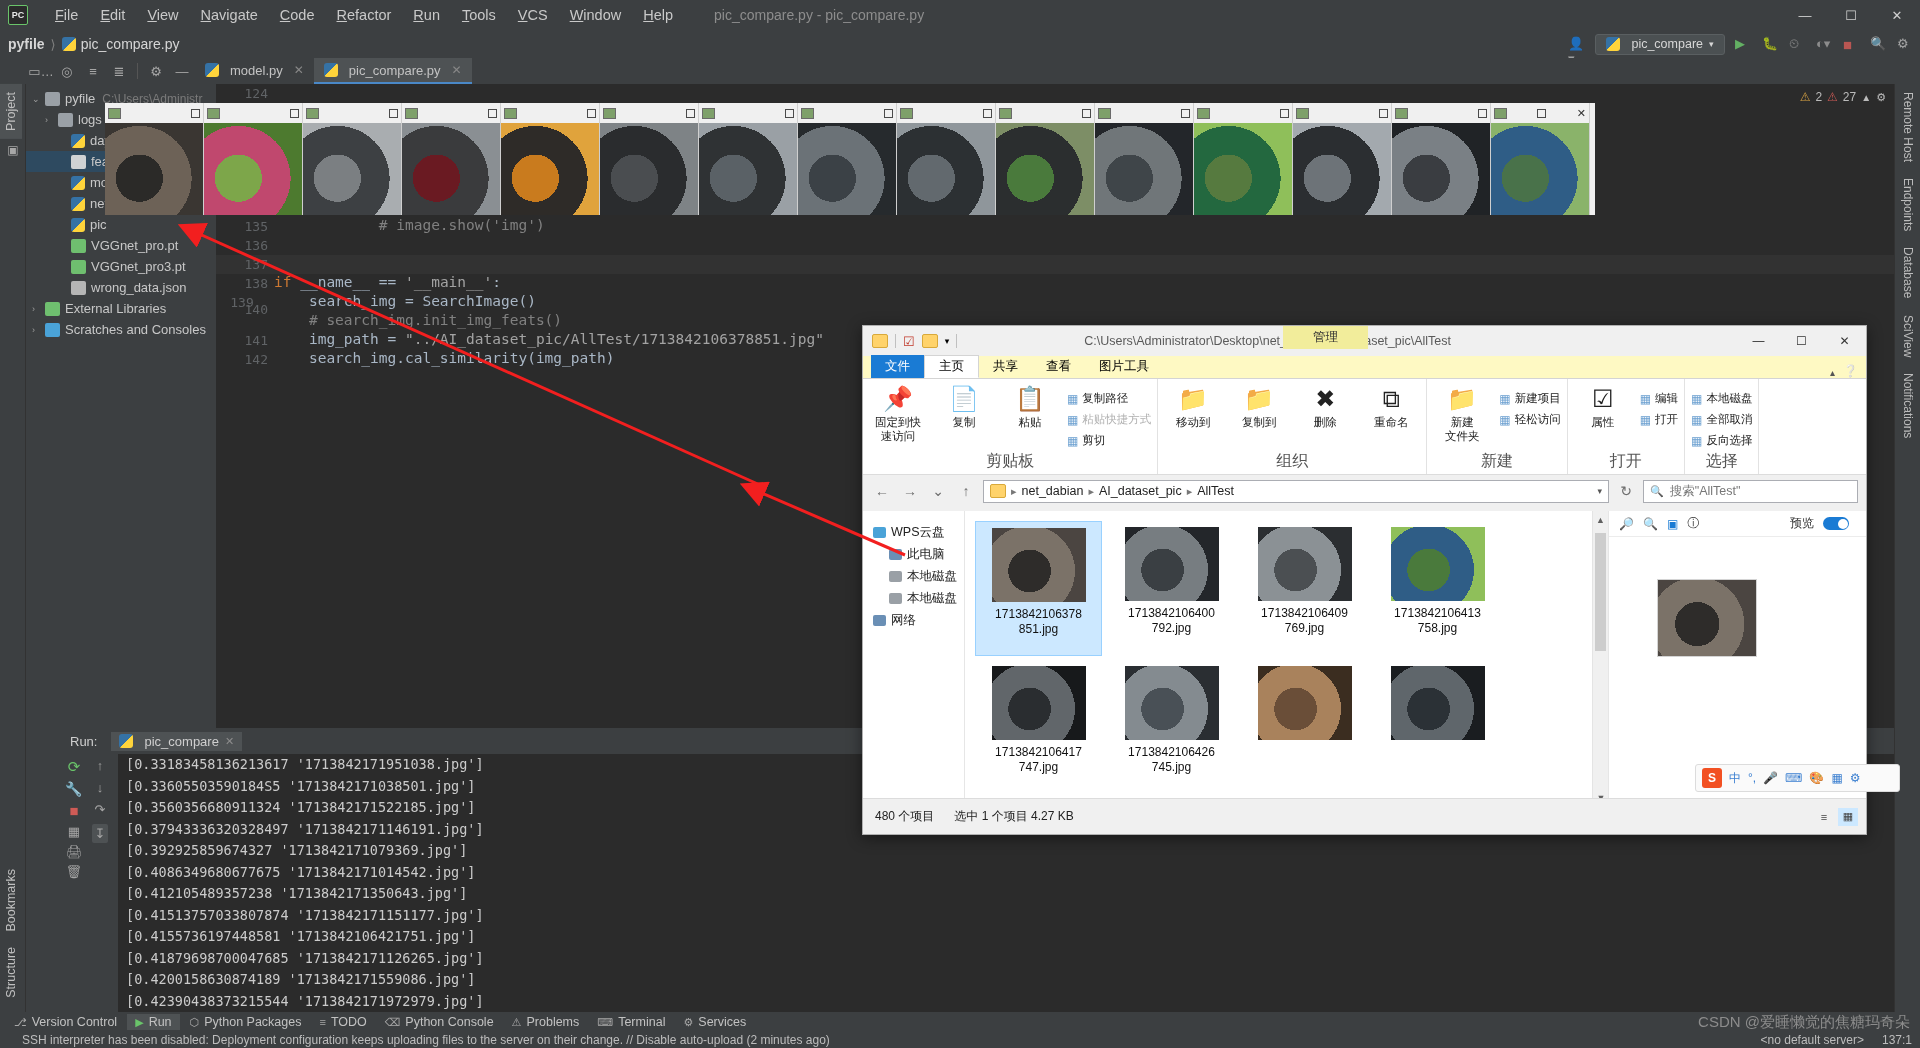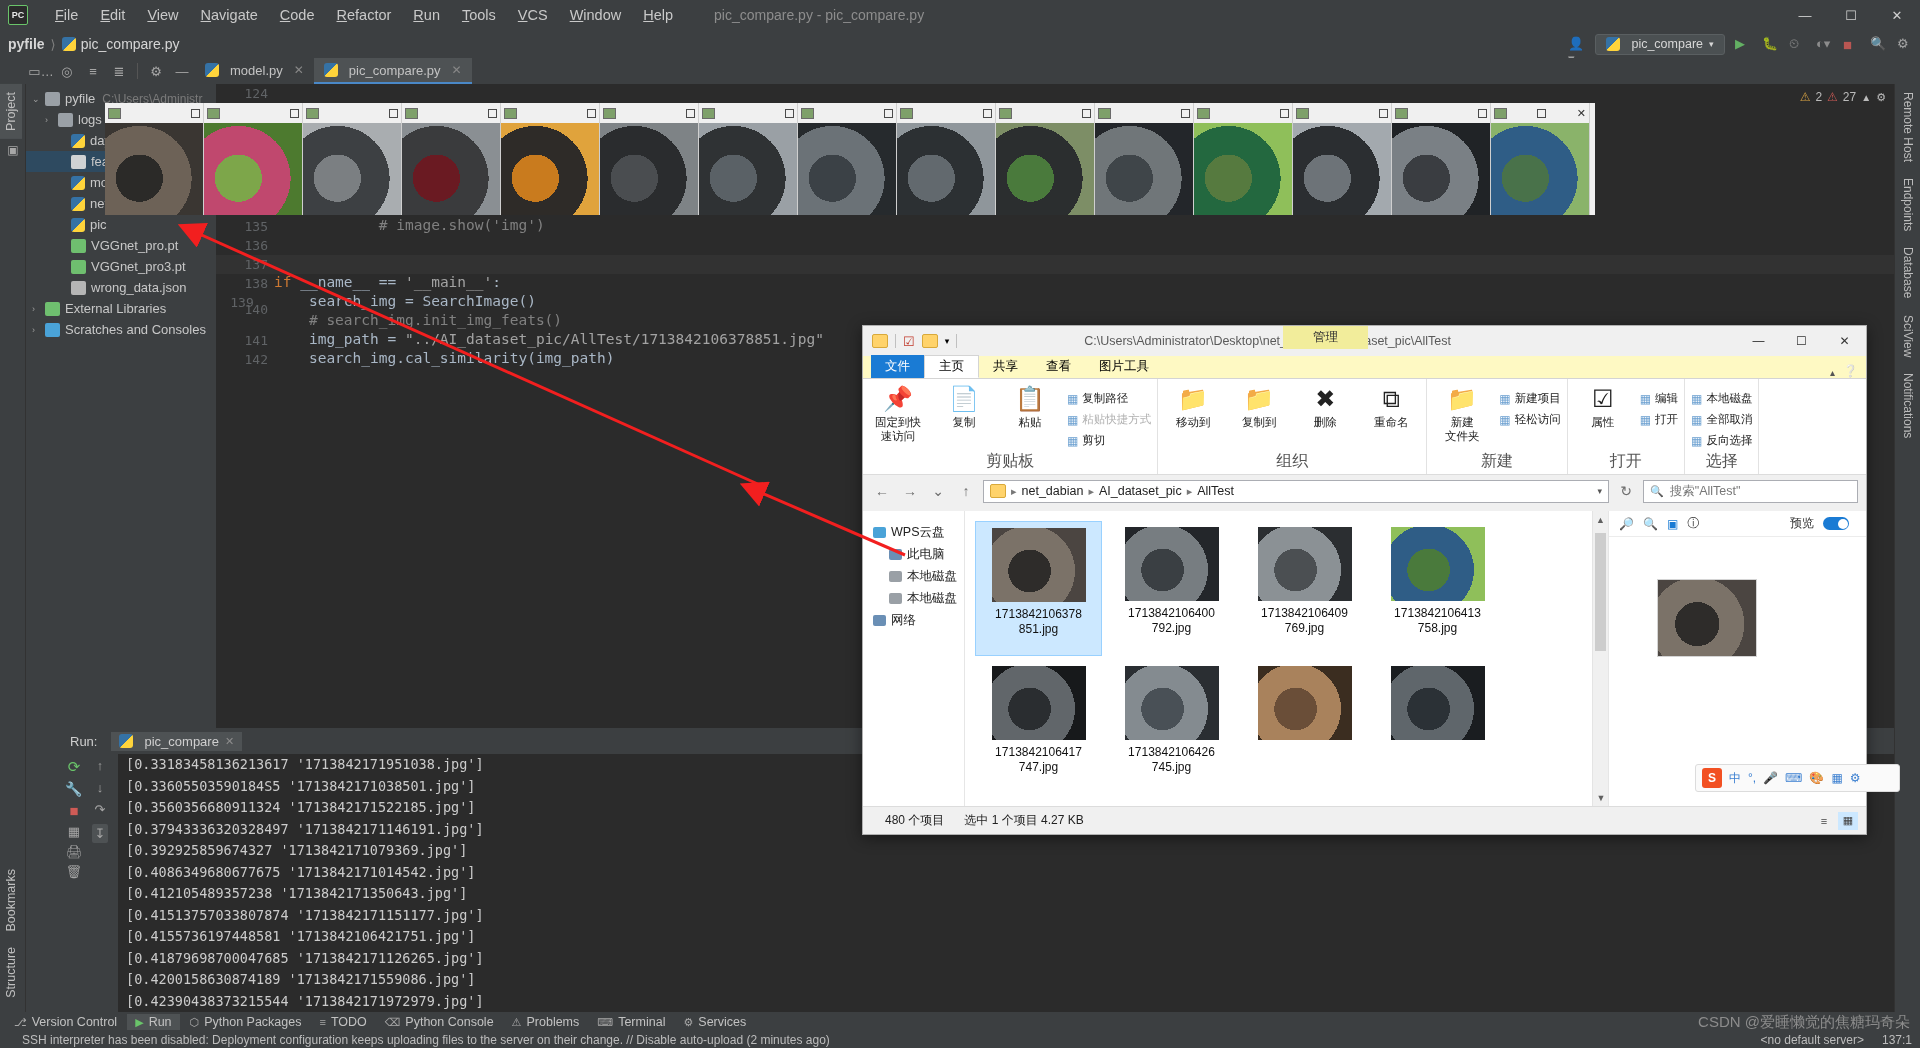--- a/index.html
+++ b/index.html
@@ -185,22 +185,22 @@
   .vbtn { height:17px; display:flex; align-items:center; justify-content:center; color:#606060;
     font-size:9px; }
   .preview { width:258px; background:#fff; border-left:1px solid #e6e6e6; position:relative; }
   .pvbar { height:26px; display:flex; align-items:center; gap:9px; padding-left:10px;
     border-bottom:1px solid #ececec; font-size:12px; color:#333; }
   .toggle { width:26px; height:13px; border-radius:7px; background:#1a7bd4; position:relative; }
   .toggle::after { content:""; position:absolute; right:1.5px; top:1.5px; width:10px; height:10px;
     border-radius:50%; background:#fff; }
   .pvimg { position:absolute; left:48px; top:68px; width:100px; height:78px;
     background-size:cover; background-position:center; border:1px solid #d4d4d4;}
-  .ex-status { position:absolute; left:0; right:0; bottom:0; height:28px; background:#f0f0f0;
-    border-top:1px solid #dcdcdc; display:flex; align-items:center; gap:20px; padding-left:22px;
+  .ex-status { position:absolute; left:0; right:0; bottom:0; height:36px; background:#f0f0f0;
+    border-top:1px solid #dcdcdc; display:flex; align-items:center; gap:20px; padding-left:12px;
     font-size:12px; color:#222; }
   .viewbtns { position:absolute; right:8px; display:flex; gap:4px; }
   .vb { width:20px; height:18px; display:flex; align-items:center; justify-content:center;
     font-size:11px; color:#444; }
   .vb.act { background:#cce8ff; }
 
   
   .imebar { position:absolute; left:1695px; top:764px; width:205px; height:28px;
     background:#fafafa; border:1px solid #dcdcdc; border-radius:3px; display:flex;
     align-items:center; gap:7px; padding:0 6px; font-size:12.5px; color:#333; }

